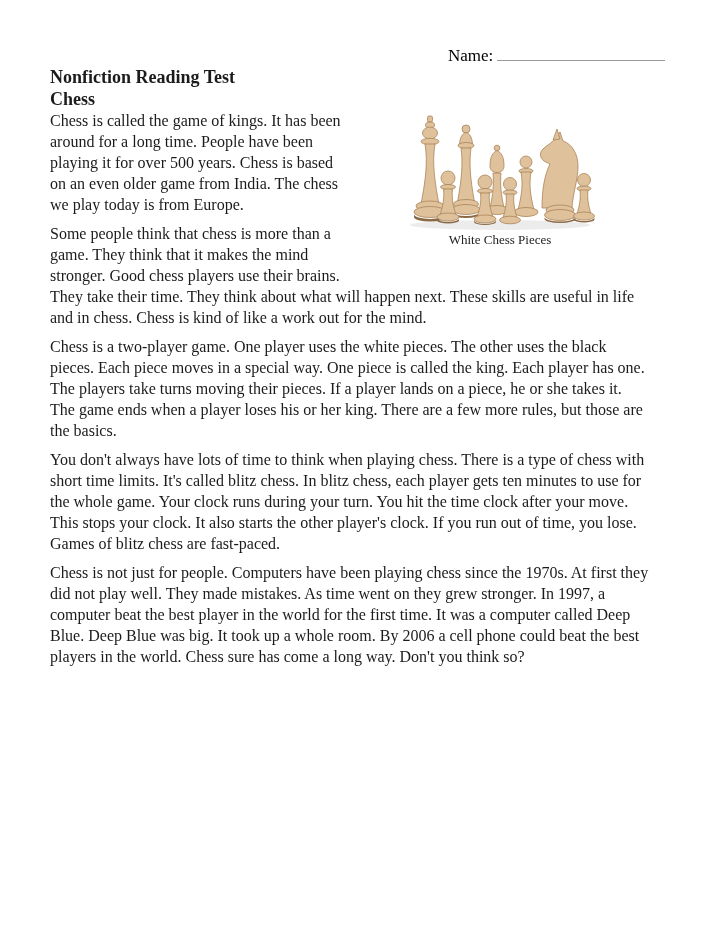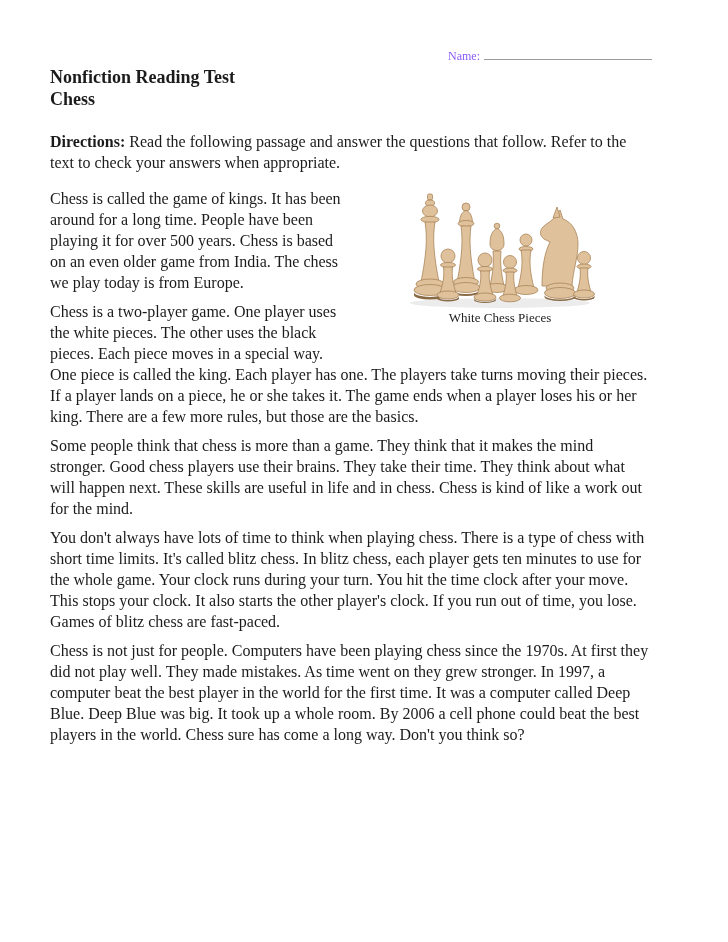--- a/index.html
+++ b/index.html
@@ -9,22 +9,22 @@
     height: 942px;
     background: #ffffff;
     font-family: "Liberation Serif", serif;
     color: #1b1b1b;
     overflow: hidden;
   }
   .name-row {
     position: absolute;
     left: 448px;
     top: 46px;
-    font-size: 12px;
-    color: #8b5cf6;
+    font-size: 17px;
+    color: #000000;
     white-space: nowrap;
   }
   .name-line {
     display: inline-block;
     width: 168px;
     height: 13px;
     border-bottom: 1px solid #9a9a9a;
     vertical-align: baseline;
     margin-left: 4px;
   }
@@ -70,24 +70,20 @@
     <span>Name:</span><span class="name-line"></span>
   </div>
 
   <div class="content">
 
     <div class="title-block">
       <div>Nonfiction Reading Test</div>
       <div>Chess</div>
     </div>
 
-    <div class="directions">
-      <span class="dir-label">Directions:</span>
-      <span>Read the following passage and answer the questions that follow. Refer to the text to check your answers when appropriate.</span>
-    </div>
 
     <div class="passage">
 
       <div class="figure-float">
         <svg width="200" height="118" viewBox="0 0 200 118">
           <ellipse class="ground" cx="100" cy="111" rx="90" ry="5"></ellipse>
           <g class="wood">
 
             <g>
               <circle cx="126" cy="48" r="6"></circle>
@@ -158,20 +154,20 @@
               <path d="M180 76 C181 84 179.5 92 177 100 L191 100 C188.5 92 187 84 188 76 Z"></path>
               <ellipse cx="184" cy="102" rx="10.5" ry="4"></ellipse>
               <path class="rim" d="M173.5 103.5 A10.5 3.5 0 0 0 194.5 103.5 L194.5 105.5 A10.5 3 0 0 1 173.5 105.5 Z"></path>
             </g>
           </g>
         </svg>
         <div class="figure-caption">White Chess Pieces</div>
       </div>
 
       <p>Chess is called the game of kings. It has been around for a long time. People have been playing it for over 500 years. Chess is based on an even older game from India. The chess we play today is from Europe.</p>
+      <p>Some people think that chess is more than a game. They think that it makes the mind stronger. Good chess players use their brains. They take their time. They think about what will happen next. These skills are useful in life and in chess. Chess is kind of like a work out for the mind.</p>
       <p>Chess is a two-player game. One player uses the white pieces. The other uses the black pieces. Each piece moves in a special way. One piece is called the king. Each player has one. The players take turns moving their pieces. If a player lands on a piece, he or she takes it. The game ends when a player loses his or her king. There are a few more rules, but those are the basics.</p>
-      <p>Some people think that chess is more than a game. They think that it makes the mind stronger. Good chess players use their brains. They take their time. They think about what will happen next. These skills are useful in life and in chess. Chess is kind of like a work out for the mind.</p>
       <p>You don't always have lots of time to think when playing chess. There is a type of chess with short time limits. It's called blitz chess. In blitz chess, each player gets ten minutes to use for the whole game. Your clock runs during your turn. You hit the time clock after your move. This stops your clock. It also starts the other player's clock. If you run out of time, you lose. Games of blitz chess are fast-paced.</p>
       <p>Chess is not just for people. Computers have been playing chess since the 1970s. At first they did not play well. They made mistakes. As time went on they grew stronger. In 1997, a computer beat the best player in the world for the first time. It was a computer called Deep Blue. Deep Blue was big. It took up a whole room. By 2006 a cell phone could beat the best players in the world. Chess sure has come a long way. Don't you think so?</p>
     </div>
 
   </div>
 </div>
 
 </body></html>

